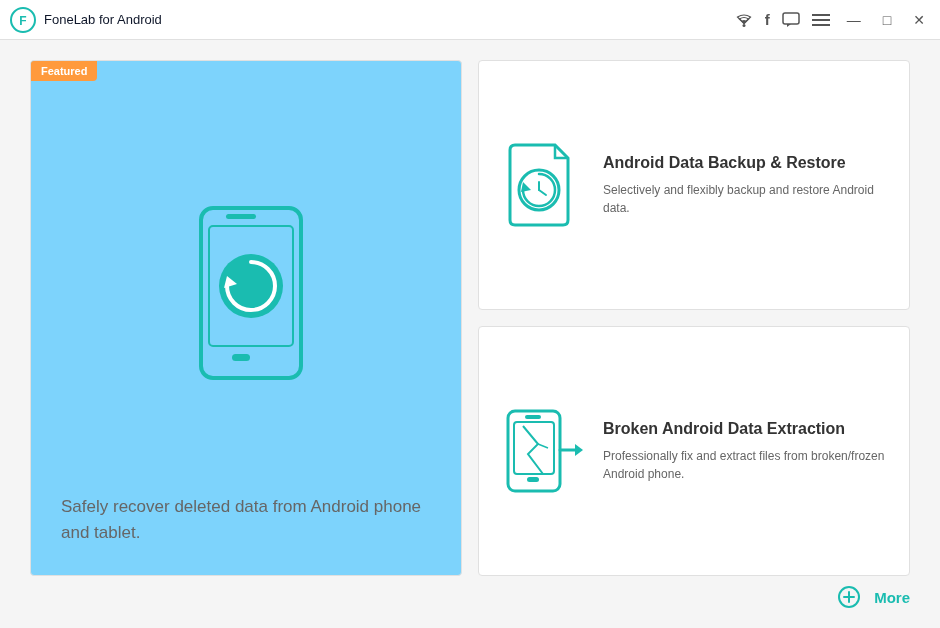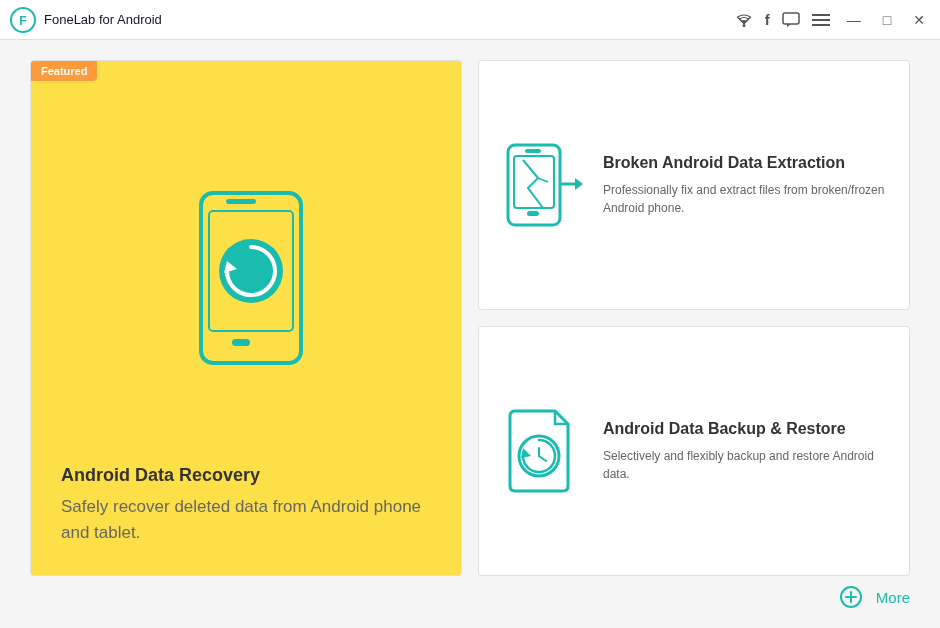--- a/index.html
+++ b/index.html
@@ -66,21 +66,21 @@
       display: grid;
       grid-template-columns: 1fr 1fr;
       grid-template-rows: 1fr 1fr;
       gap: 16px;
       flex: 1;
     }
 
     
     .card-main {
       grid-row: 1 / 3;
-      background: #fde047;
+      background: #7dd3fc;
       border: 1px solid #e0e0e0;
       border-radius: 4px;
       position: relative;
       display: flex;
       flex-direction: column;
       align-items: center;
       justify-content: flex-end;
       padding: 20px 30px 30px;
       overflow: hidden;
     }
@@ -156,21 +156,21 @@
       justify-content: flex-end;
       padding: 10px 0 0;
     }
     .more-btn {
       display: flex;
       align-items: center;
       gap: 14px;
       color: #1abcb0;
       font-size: 15px;
       cursor: pointer;
-      font-weight: 400;
+      font-weight: 700;
       margin-left: 9px;
     }
 
     
     svg { display: block; }
   </style>
 </head>
 <body>
 
 <div class="titlebar">
@@ -233,69 +233,68 @@
 
           <rect x="86" y="166" width="18" height="7" rx="3.5" fill="#1abcb0"></rect>
 
           <circle cx="105" cy="98" r="32" fill="#1abcb0"></circle>
           <path d="M105 74 A24 24 0 1 1 81 98" fill="none" stroke="#fff" stroke-width="4" stroke-linecap="round"></path>
           <polygon points="81,88 78,100 91,96" fill="#fff"></polygon>
         </svg>
       </div>
 
       <div class="card-main-text">
-        <h2>Android Data Recovery</h2>
         <p>Safely recover deleted data from Android phone and tablet.</p>
       </div>
     </div>
 
     <div class="card-side">
       <div class="card-side-icon">
         <svg width="80" height="90" viewBox="0 0 80 90">
 
+          <path d="M12 5 L52 5 L65 18 L65 80 Q65 85 60 85 L12 85 Q7 85 7 80 L7 10 Q7 5 12 5 Z" fill="none" stroke="#1abcb0" stroke-width="3"></path>
+
+          <path d="M52 5 L52 18 L65 18" fill="none" stroke="#1abcb0" stroke-width="2.5"></path>
+
+          <circle cx="36" cy="50" r="20" fill="none" stroke="#1abcb0" stroke-width="3"></circle>
+          <path d="M36 34 A16 16 0 1 1 20 50" fill="none" stroke="#1abcb0" stroke-width="2.5" stroke-linecap="round"></path>
+          <polygon points="20,42 18,52 28,50" fill="#1abcb0"></polygon>
+
+          <line x1="36" y1="50" x2="36" y2="42" stroke="#1abcb0" stroke-width="2" stroke-linecap="round"></line>
+          <line x1="36" y1="50" x2="43" y2="55" stroke="#1abcb0" stroke-width="2" stroke-linecap="round"></line>
+        </svg>
+      </div>
+      <div class="card-side-text">
+        <h3>Android Data Backup &amp; Restore</h3>
+        <p>Selectively and flexibly backup and restore Android data.</p>
+      </div>
+    </div>
+
+    <div class="card-side">
+      <div class="card-side-icon">
+        <svg width="80" height="90" viewBox="0 0 80 90">
+
           <rect x="5" y="5" width="52" height="80" rx="7" fill="none" stroke="#1abcb0" stroke-width="3"></rect>
 
           <rect x="11" y="16" width="40" height="52" rx="3" fill="none" stroke="#1abcb0" stroke-width="2"></rect>
 
           <path d="M20 20 L35 38 L25 48 L40 68" fill="none" stroke="#1abcb0" stroke-width="2"></path>
           <path d="M35 38 L45 42" fill="none" stroke="#1abcb0" stroke-width="1.5"></path>
 
           <rect x="22" y="9" width="16" height="4" rx="2" fill="#1abcb0"></rect>
 
           <rect x="24" y="71" width="12" height="5" rx="2.5" fill="#1abcb0"></rect>
 
           <line x1="57" y1="44" x2="76" y2="44" stroke="#1abcb0" stroke-width="3" stroke-linecap="round"></line>
           <polygon points="72,38 80,44 72,50" fill="#1abcb0"></polygon>
         </svg>
       </div>
       <div class="card-side-text">
         <h3>Broken Android Data Extraction</h3>
         <p>Professionally fix and extract files from broken/frozen Android phone.</p>
-      </div>
-    </div>
-
-    <div class="card-side">
-      <div class="card-side-icon">
-        <svg width="80" height="90" viewBox="0 0 80 90">
-
-          <path d="M12 5 L52 5 L65 18 L65 80 Q65 85 60 85 L12 85 Q7 85 7 80 L7 10 Q7 5 12 5 Z" fill="none" stroke="#1abcb0" stroke-width="3"></path>
-
-          <path d="M52 5 L52 18 L65 18" fill="none" stroke="#1abcb0" stroke-width="2.5"></path>
-
-          <circle cx="36" cy="50" r="20" fill="none" stroke="#1abcb0" stroke-width="3"></circle>
-          <path d="M36 34 A16 16 0 1 1 20 50" fill="none" stroke="#1abcb0" stroke-width="2.5" stroke-linecap="round"></path>
-          <polygon points="20,42 18,52 28,50" fill="#1abcb0"></polygon>
-
-          <line x1="36" y1="50" x2="36" y2="42" stroke="#1abcb0" stroke-width="2" stroke-linecap="round"></line>
-          <line x1="36" y1="50" x2="43" y2="55" stroke="#1abcb0" stroke-width="2" stroke-linecap="round"></line>
-        </svg>
-      </div>
-      <div class="card-side-text">
-        <h3>Android Data Backup &amp; Restore</h3>
-        <p>Selectively and flexibly backup and restore Android data.</p>
       </div>
     </div>
 
   </div>
 
   <div class="footer">
     <div class="more-btn">
       <svg width="22" height="22" viewBox="0 0 22 22">
         <circle cx="11" cy="11" r="10" fill="none" stroke="#1abcb0" stroke-width="2"></circle>
         <line x1="11" y1="6" x2="11" y2="16" stroke="#1abcb0" stroke-width="2" stroke-linecap="round"></line>

